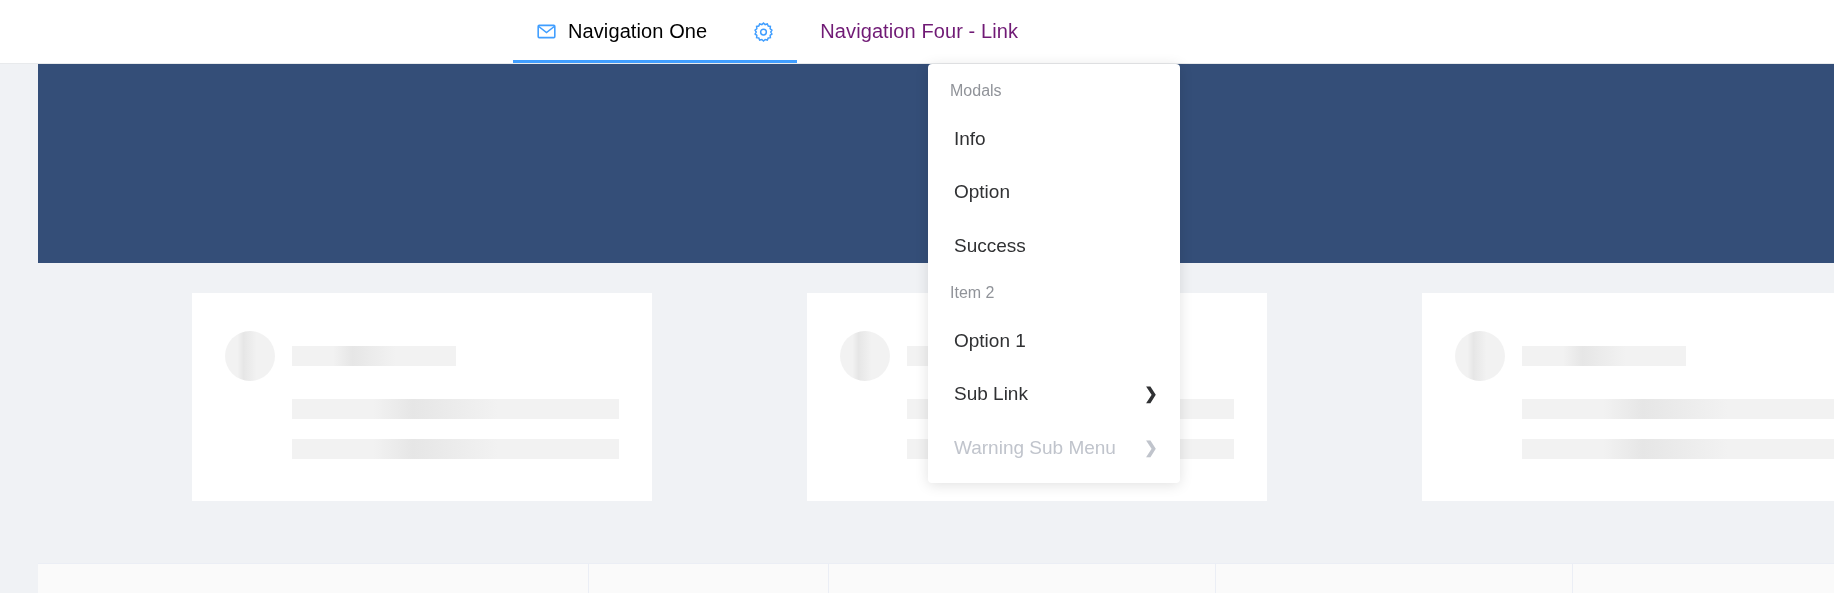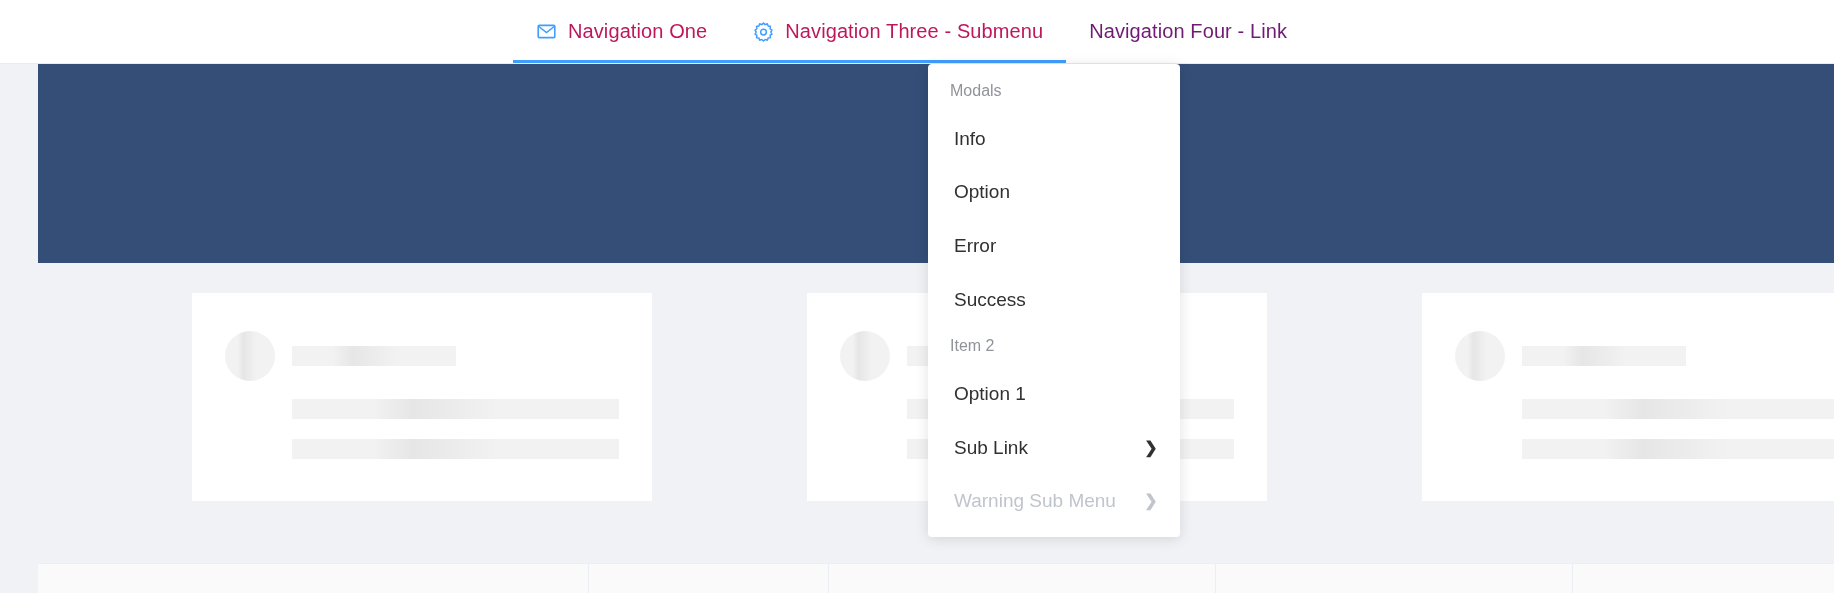--- a/index.html
+++ b/index.html
@@ -45,21 +45,21 @@
     letter-spacing: 0.1px;
     color: #303133;
     cursor: pointer;
     white-space: nowrap;
     background: transparent;
     border: none;
     font-family: "Liberation Sans", sans-serif;
   }
 
   .nav-item.active {
-    color: #be185d;
+    color: #000000;
   }
   .nav-item.active::after {
     content: "";
     position: absolute;
     left: 0; right: 0;
     bottom: 0;
     height: 3px;
     background: #409eff;
   }
   .nav-item.disabled {
@@ -225,21 +225,20 @@
     </div>
 
 
     <div class="nav-item active">
       <span class="nav-icon">
         <svg width="21" height="21" viewBox="0 0 24 24" fill="none" stroke="#409eff" stroke-width="1.7">
           <path d="M12 2.4 13.9 4.1 16.4 3.4 17.4 5.8 19.9 6.2 19.6 8.8 21.6 10.4 20.3 12.6 21.6 14.8 19.6 16.4 19.9 19 17.4 19.4 16.4 21.8 13.9 21.1 12 22.8 10.1 21.1 7.6 21.8 6.6 19.4 4.1 19 4.4 16.4 2.4 14.8 3.7 12.6 2.4 10.4 4.4 8.8 4.1 6.2 6.6 5.8 7.6 3.4 10.1 4.1 Z"></path>
           <circle cx="12" cy="12.6" r="3.3"></circle>
         </svg>
       </span>
-      <span>Navigation Three - Submenu</span>
     </div>
 
     <div class="nav-item plain">
       <span>Navigation Four - Link</span>
     </div>
 
   </nav>
 
   <div class="hero">
     <div class="hero-indicator"></div>
@@ -282,23 +281,20 @@
 
     <div class="dropdown-group-label">Modals</div>
 
     <div class="dropdown-item">
       <span>Info</span>
     </div>
     <div class="dropdown-item">
       <span>Option</span>
     </div>
     <div class="dropdown-item">
-      <span>Error</span>
-    </div>
-    <div class="dropdown-item">
       <span>Success</span>
     </div>
 
     <div class="dropdown-group-label">Item 2</div>
 
     <div class="dropdown-item">
       <span>Option 1</span>
     </div>
     <div class="dropdown-item">
       <span>Sub Link</span>

